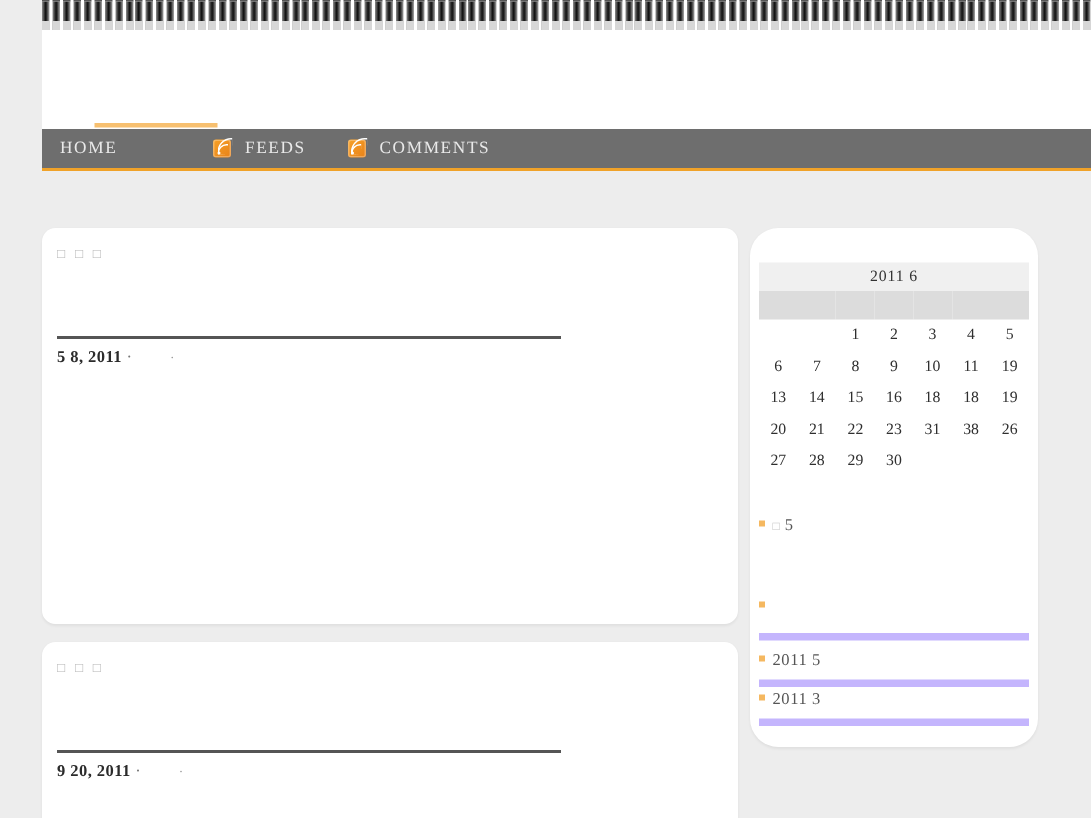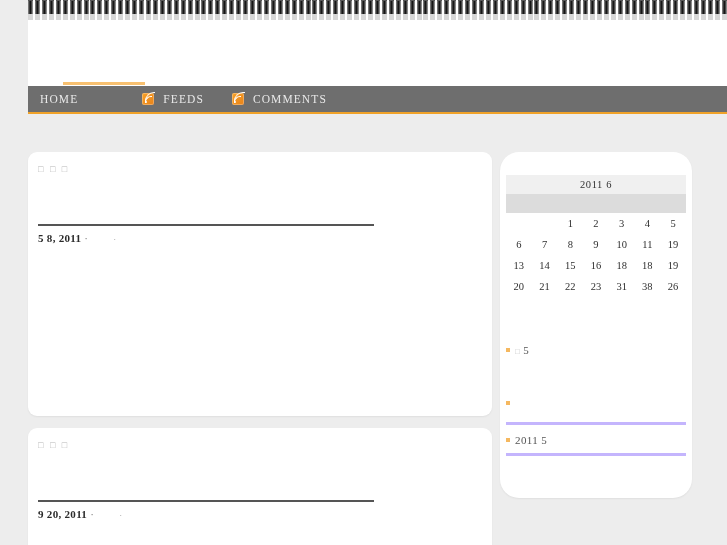--- a/index.html
+++ b/index.html
@@ -292,21 +292,21 @@
   .side-item {
     display: flex;
     align-items: baseline;
     min-height: 16px;
     font-size: 11px;
     color: #555555;
     padding: 2px 0 3px 0;
     cursor: pointer;
   }
   .side-item.ruled {
-    border-bottom: 3px solid #c4b5fd;
+    border-bottom: 5px solid #c4b5fd;
   }
   .bullet {
     width: 4px;
     height: 4px;
     background: #f5b860;
     flex: 0 0 auto;
     margin-right: 5px;
     position: relative;
     top: -2px;
   }
@@ -519,37 +519,50 @@
             </tr>
             <tr>
               <td>20</td>
               <td>21</td>
               <td>22</td>
               <td>23</td>
               <td>31</td>
               <td>38</td>
               <td>26</td>
             </tr>
+            <tr>
+              <td>27</td>
+              <td>28</td>
+              <td>29</td>
+              <td>30</td>
+              <td></td>
+              <td></td>
+              <td></td>
+            </tr>
           </tbody>
       </table>
 
       <div class="side-widget" id="widget-recent">
           <div class="side-item">
             <span class="bullet"></span>
             <span class="side-text"><span class="tofu">□</span>5</span>
           </div>
           <div class="spacer-tall"></div>
           <div class="side-item ruled">
             <span class="bullet"></span>
             <span class="side-text"></span>
           </div>
         </div>
       <div class="side-widget" id="widget-archives">
           <div class="side-item ruled">
             <span class="bullet"></span>
             <span class="side-text">2011  5</span>
           </div>
+          <div class="side-item ruled">
+            <span class="bullet"></span>
+            <span class="side-text">2011  3</span>
+          </div>
         </div>
 
     </div>
 
   </div>
 </div>
 
 </body></html>

